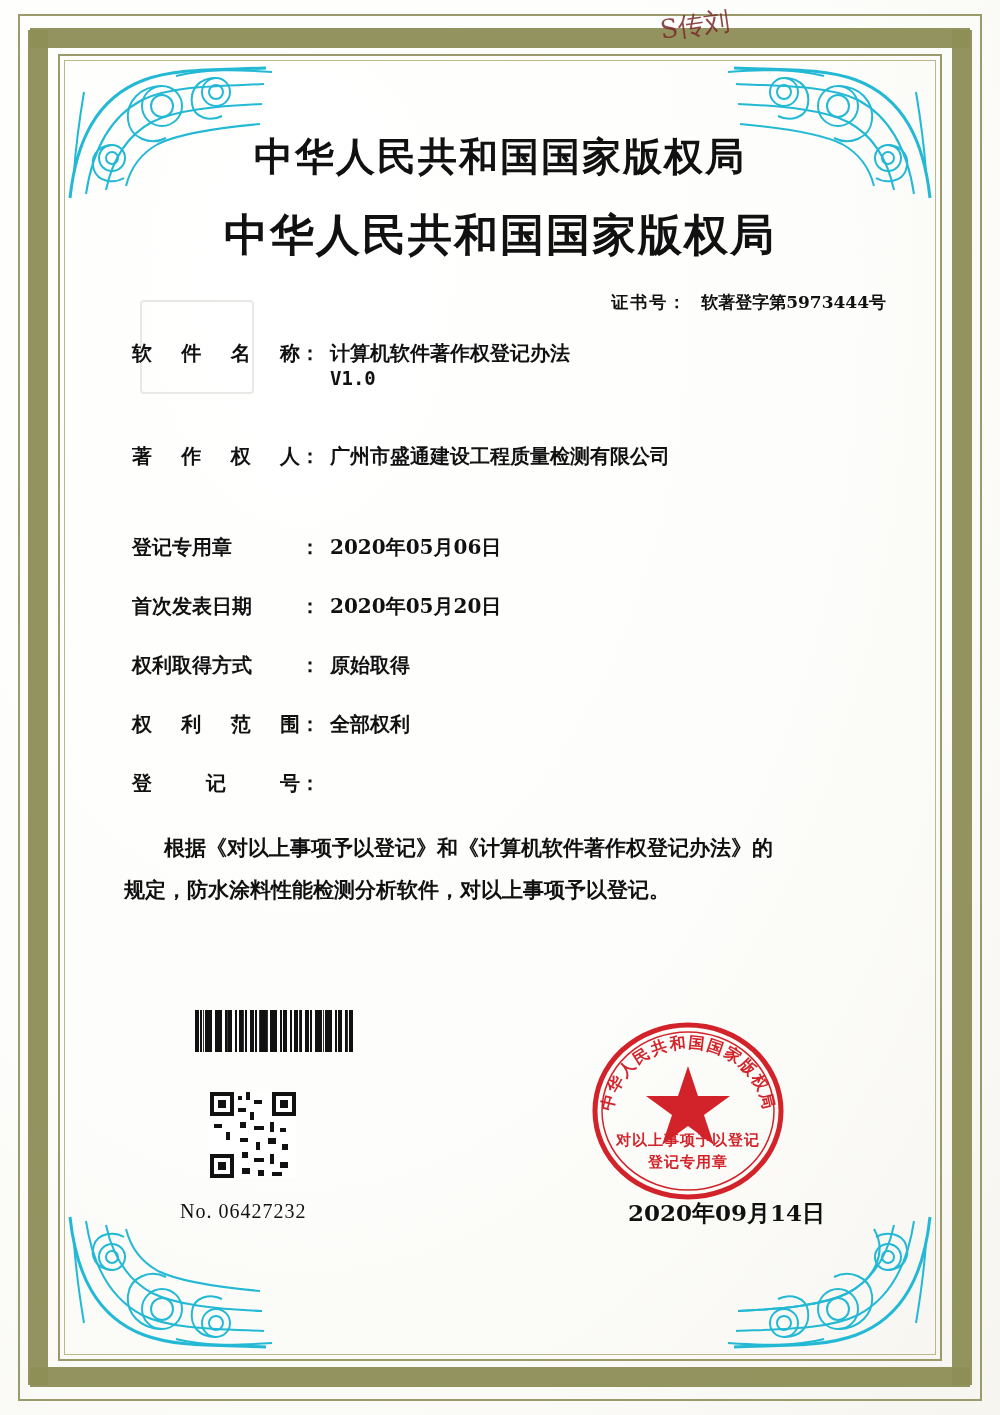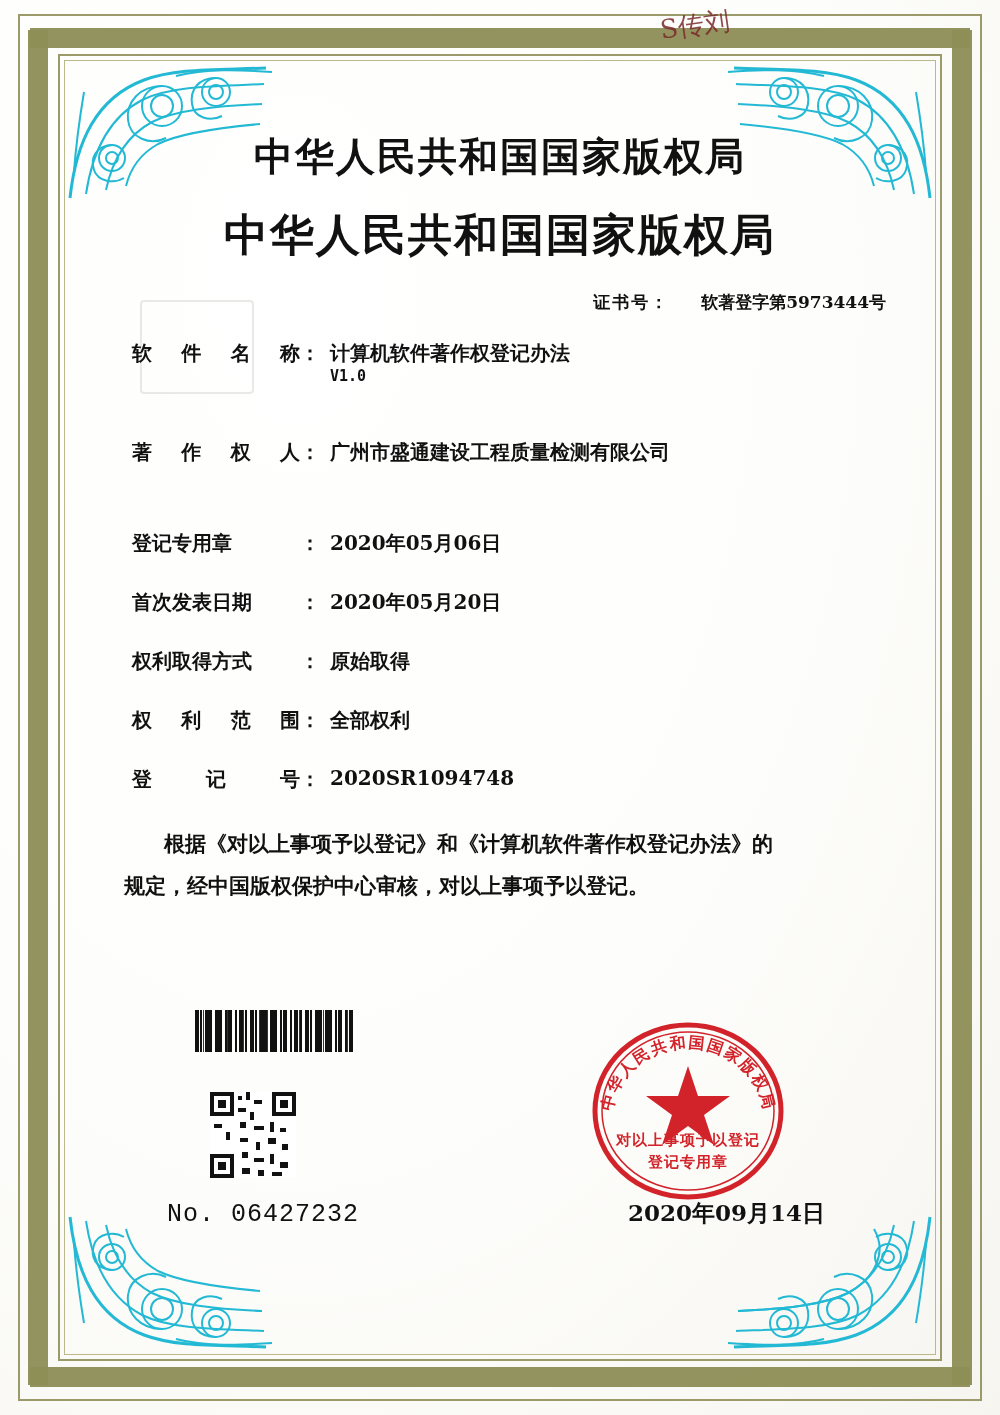--- a/index.html
+++ b/index.html
@@ -122,21 +122,21 @@
   }
   .certno{
     text-align:right;
     margin-top:26px;
     padding-right:24px;
     font-family:"DejaVu Serif","Liberation Serif",serif;
     font-weight:bold;
     font-size:17px;
     color:#111;
   }
-  .certno .lbl{letter-spacing:2px;margin-right:32px;}
+  .certno .lbl{letter-spacing:2px;margin-right:14px;}
 
   .fields{margin-top:26px;padding-left:42px;}
   .row{
     display:flex;
     align-items:flex-start;
     margin-bottom:10px;
     font-family:"DejaVu Serif","Liberation Serif",serif;
     font-size:20px;
     color:#111;
     font-weight:bold;
@@ -145,21 +145,21 @@
     width:168px;flex:0 0 168px;
     display:flex;justify-content:space-between;
   }
   .row .label.tight{letter-spacing:0;}
   .row .label span{display:inline-block;}
   .row .colon{margin-right:10px;}
   .row .value{
     flex:1;
     font-weight:bold;
   }
-  .value .mono{font-family:"DejaVu Sans Mono","Liberation Mono",monospace;font-size:15px;}
+  .value .mono{font-family:"DejaVu Sans Mono","Liberation Mono",monospace;font-size:19px;}
   .sp-lg{height:54px;}
   .sp-md{height:44px;}
   .sp-sm{height:22px;}
 
   .statement{
     margin-top:30px;
     font-family:"DejaVu Serif","Liberation Serif",serif;
     font-size:21px;
     font-weight:bold;
     color:#111;
@@ -195,23 +195,23 @@
   .seal svg{width:100%;height:100%;}
   .seal-text{
     position:absolute;left:0;right:0;top:112px;
     text-align:center;
     font-family:"DejaVu Serif","Liberation Serif",serif;
     font-size:15px;font-weight:bold;color:#d2232a;line-height:1.45;
     letter-spacing:1px;
   }
 
   .footer-no{
-    position:absolute;left:167px;top:1200px;
-    font-family:Liberation Mono, monospace;
-    font-size:25px;color:#111;letter-spacing:1px;
+    position:absolute;left:180px;top:1200px;
+    font-family:Liberation Serif, serif;
+    font-size:20px;color:#111;letter-spacing:1px;
   }
   .footer-date{
     position:absolute;right:175px;top:1198px;
     font-family:"DejaVu Serif","Liberation Serif",serif;
     font-size:23px;font-weight:bold;color:#111;
   }
 
   .handwriting{
     position:absolute;left:660px;top:8px;
     font-family:"DejaVu Serif","Liberation Serif",serif;
@@ -401,28 +401,27 @@
 
       <div class="sp-sm"></div>
 
       <div class="row">
         <div class="label">
           <span>登</span>
           <span>记</span>
           <span>号</span>
         </div>
         <div class="colon">：</div>
-        <div class="value mono">2020SR1094748</div>
       </div>
 
     </div>
 
     <div class="statement">
       <span class="indent">根据《对以上事项予以登记》和《计算机软件著作权登记办法》的</span>
-      <span>规定，经中国版权保护中心审核，对以上事项予以登记。</span>
+      <span>规定，防水涂料性能检测分析软件，对以上事项予以登记。</span>
     </div>
   </div>
 
   <div class="barcode"></div>
 
   <div class="qr">
     <i style="left:0;top:0;width:24px;height:24px;"></i>
     <i style="left:4px;top:4px;width:16px;height:16px;background:#fff;"></i>
     <i style="left:8px;top:8px;width:8px;height:8px;"></i>
     <i style="right:0;top:0;width:24px;height:24px;"></i>

